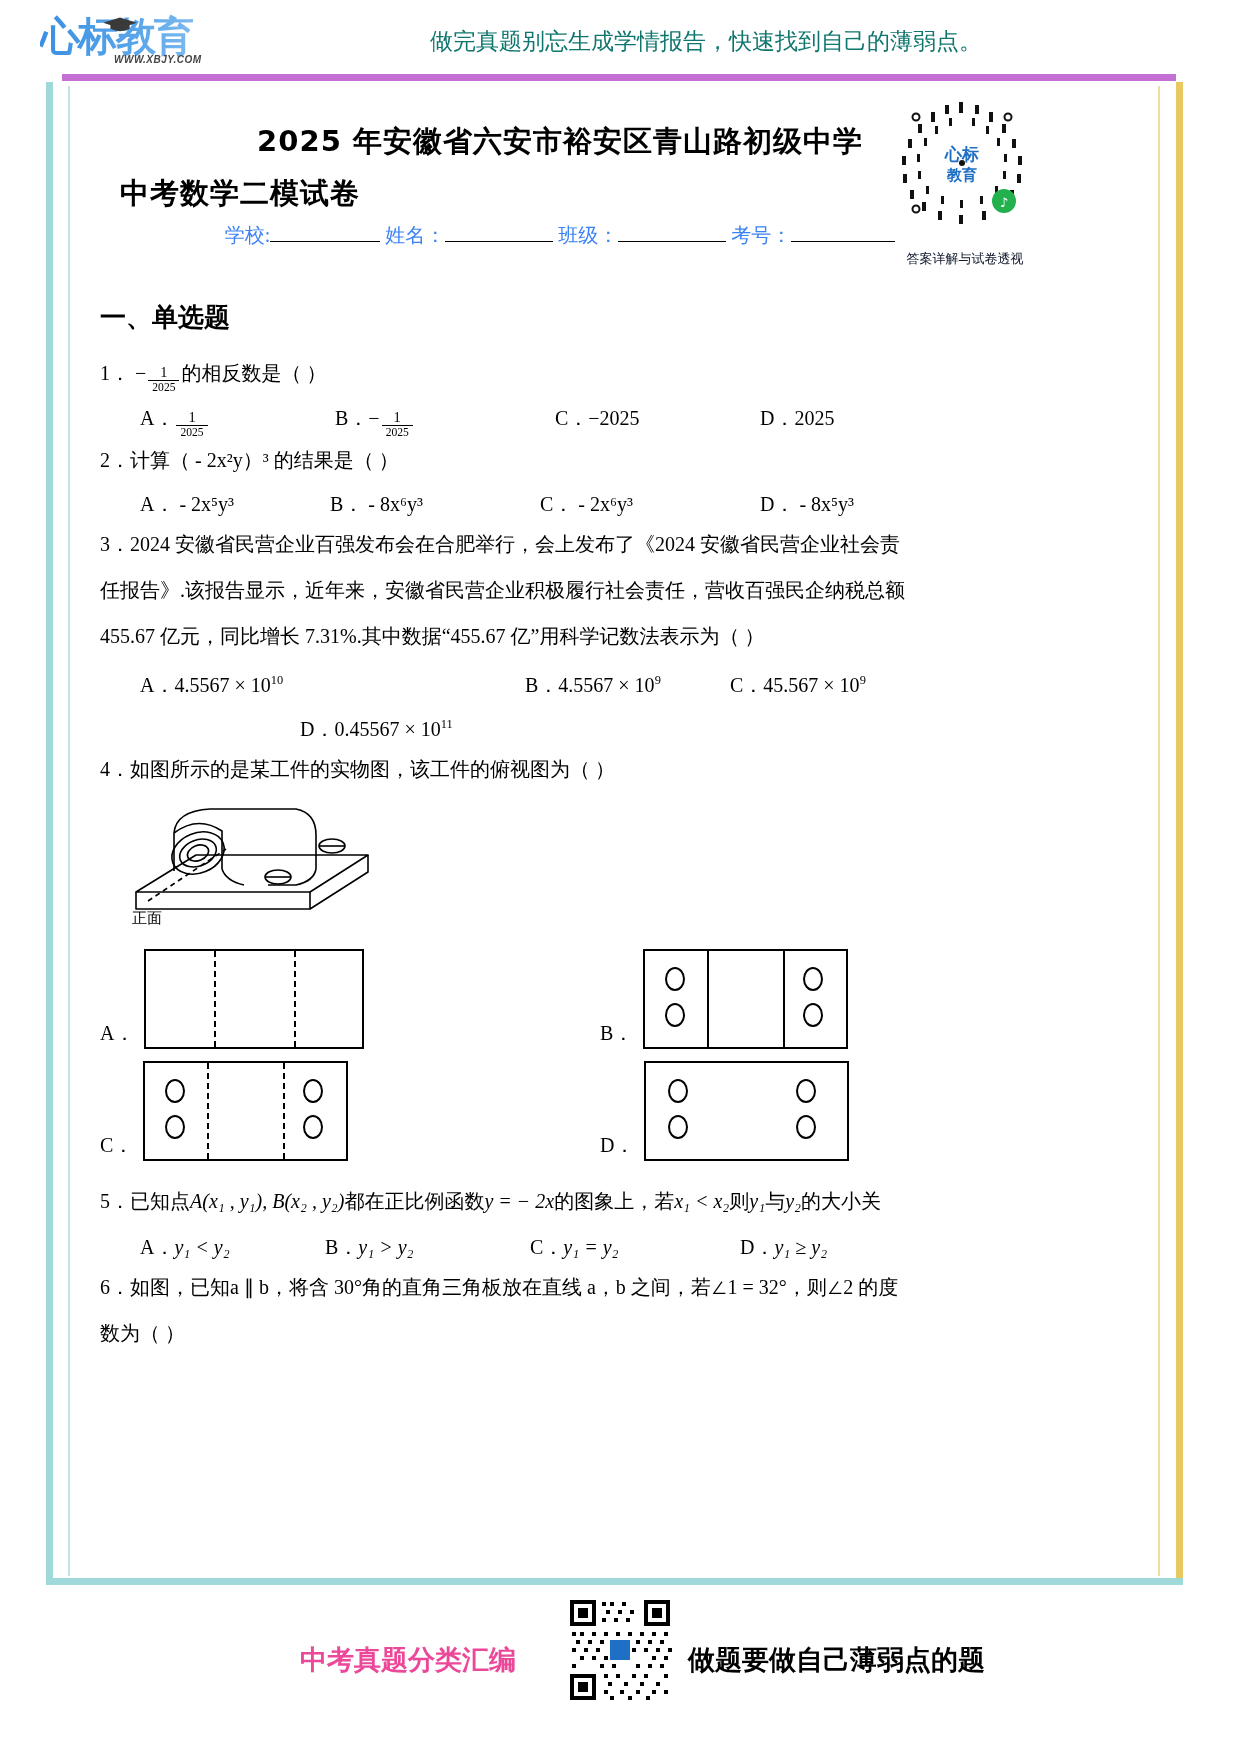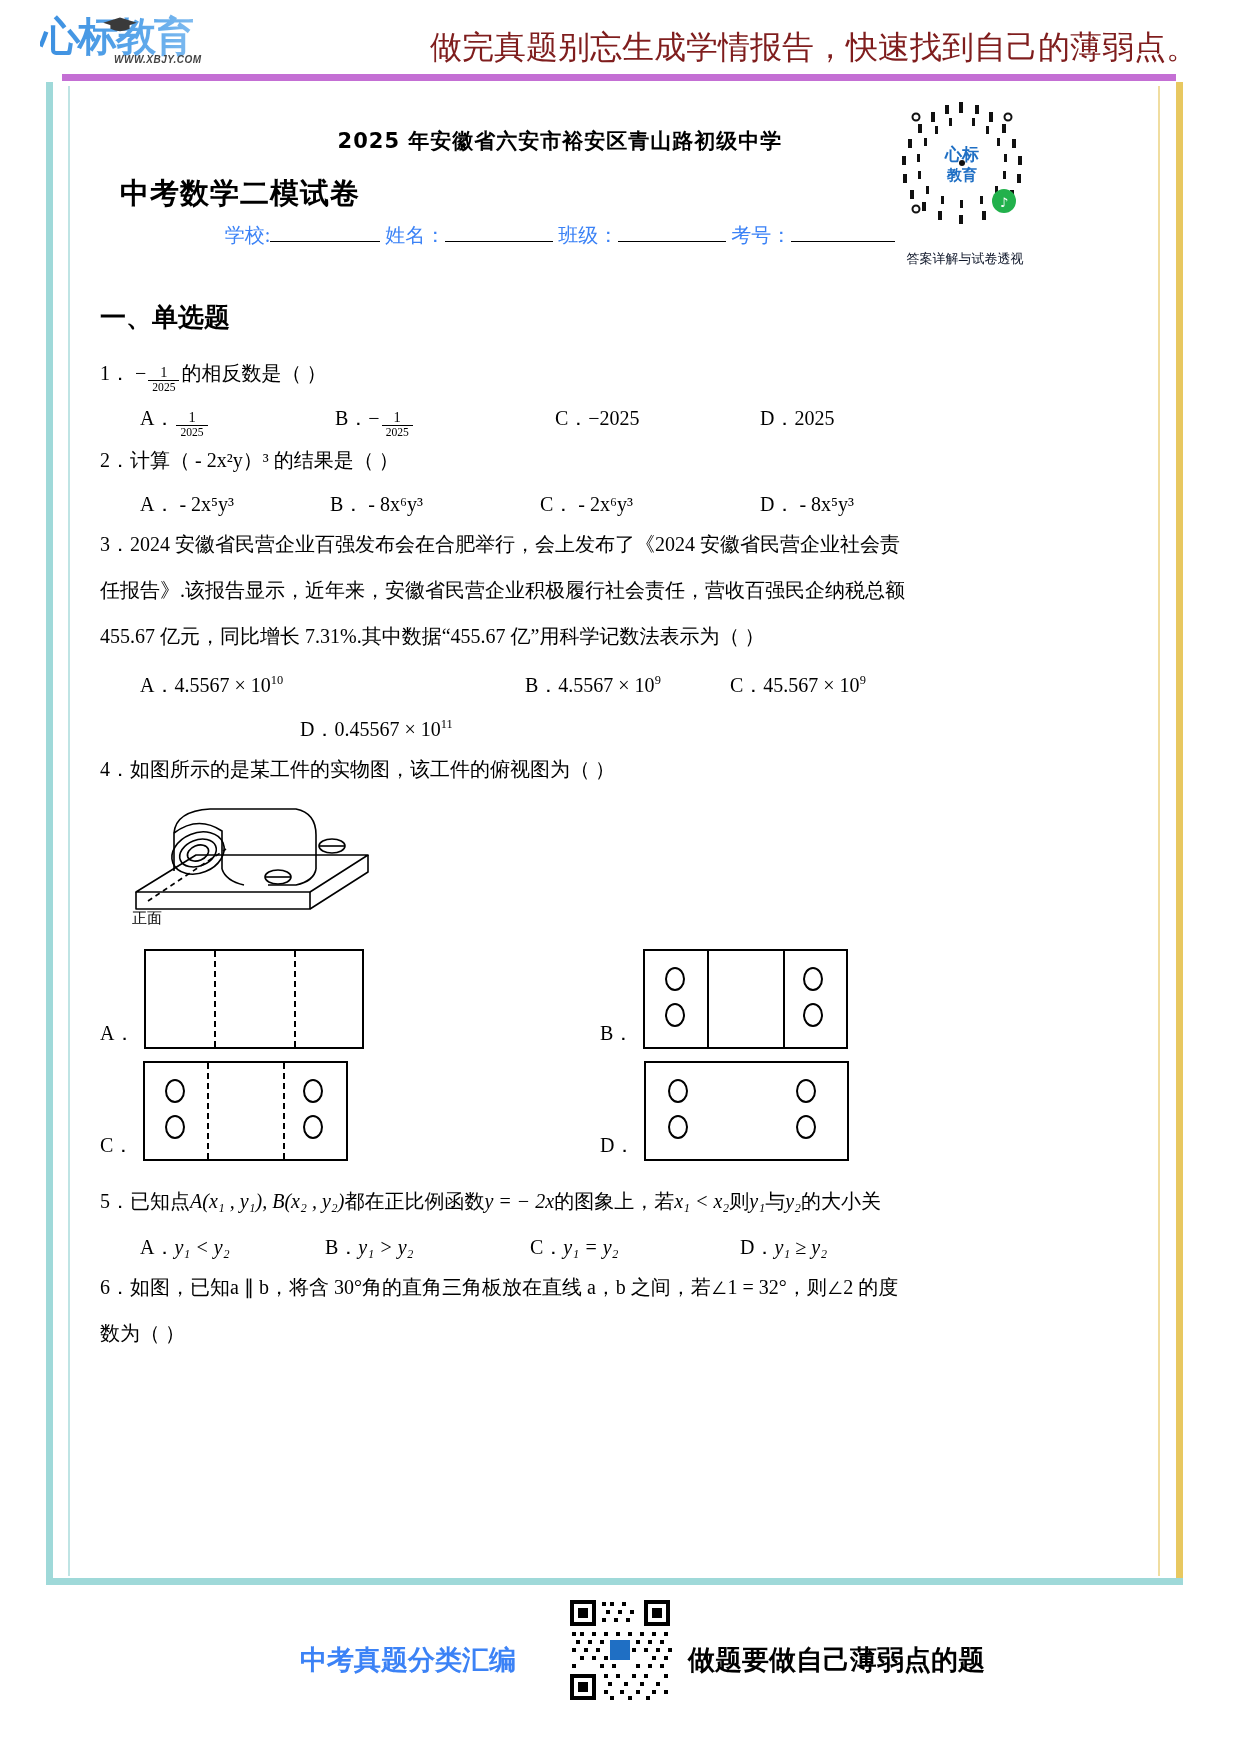--- a/index.html
+++ b/index.html
@@ -26,37 +26,37 @@
   .logo-cap { position:absolute; left:62px; top:4px; width:36px; height:16px; }
   .logo-url {
     position:absolute; left:74px; top:42px;
     font-family:"Liberation Sans", sans-serif;
     font-size:10px; font-weight:bold; font-style:italic;
     color:#444; letter-spacing:0.5px;
   }
   .banner-slogan {
     position:absolute; left:430px; top:26px;
     font-family:Liberation Mono, monospace;
-    font-size:32px; color:#7f1d1d; white-space:nowrap;
+    font-size:23px; color:#0f766e; white-space:nowrap;
   }
   .purple-rule { position:absolute; left:62px; top:74px; width:1114px; height:7px; background:#c46fd4; }
 
   
   .frame-left  { position:absolute; left:46px;  top:82px; width:7px; height:1500px; background:#9fd9d9; }
   .frame-right { position:absolute; left:1176px;top:82px; width:7px; height:1500px; background:#e8c860; }
   .frame-bottom{ position:absolute; left:46px;  top:1578px; width:1137px; height:7px; background:#9fd9d9; }
   .inner-left  { position:absolute; left:68px;  top:86px; width:2px; height:1490px; background:#bfe4e4; }
   .inner-right { position:absolute; left:1158px;top:86px; width:2px; height:1490px; background:#f0dda0; }
 
   
   .doc-title {
     position:absolute; left:120px; top:118px; width:880px;
     text-align:center;
     font-family:"DejaVu Sans", sans-serif;
-    font-weight:bold; font-size:21px; line-height:46px;
+    font-weight:bold; font-size:29px; line-height:46px;
     letter-spacing:1px; color:#000;
   }
   .doc-subtitle {
     position:absolute; left:120px; top:174px; width:880px;
     font-family:Liberation Sans, sans-serif;
     font-weight:bold; font-size:29px; letter-spacing:1px; color:#000;
   }
   .info-line {
     position:absolute; left:120px; top:222px; width:880px;
     text-align:center; font-size:20px; color:#3b82f6; white-space:nowrap;
@@ -111,21 +111,21 @@
   .hole {
     position:absolute; width:20px; height:24px;
     border:2.2px solid #000; border-radius:50%;
   }
 
   
   .qr-foot { position:absolute; left:566px; top:1596px; width:108px; height:108px; }
   .foot-left {
     position:absolute; left:300px; top:1642px;
     font-family:"DejaVu Sans", sans-serif;
-    font-weight:bold; font-size:27px; color:#3b82f6;
+    font-weight:bold; font-size:27px; color:#ec4899;
   }
   .foot-right {
     position:absolute; left:688px; top:1642px;
     font-family:"DejaVu Sans", sans-serif;
     font-weight:bold; font-size:27px; color:#000;
   }
 </style>
 </head>
 <body>
 

